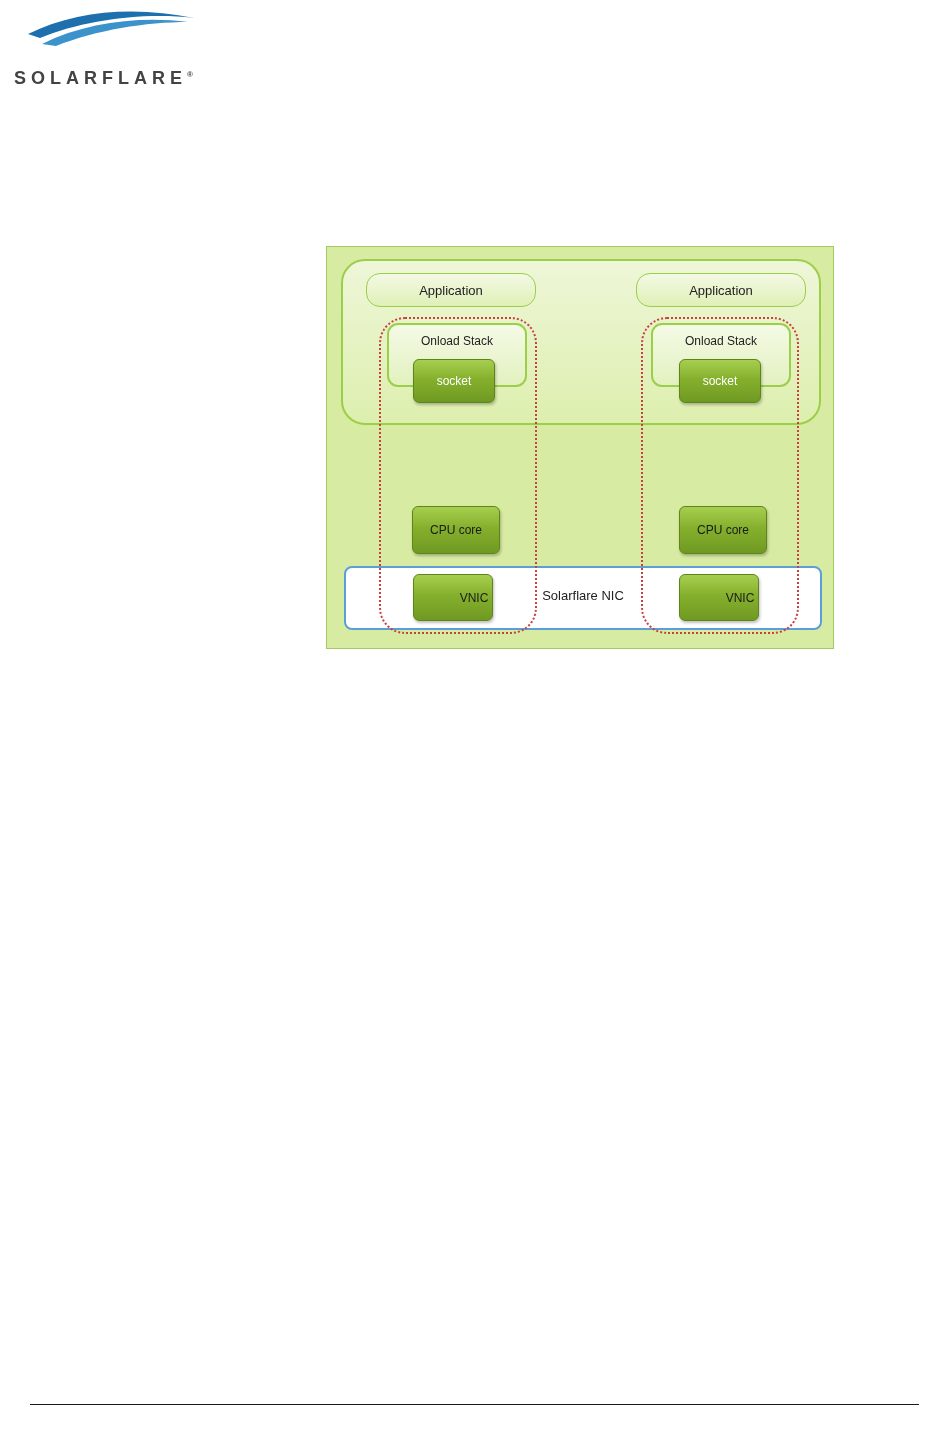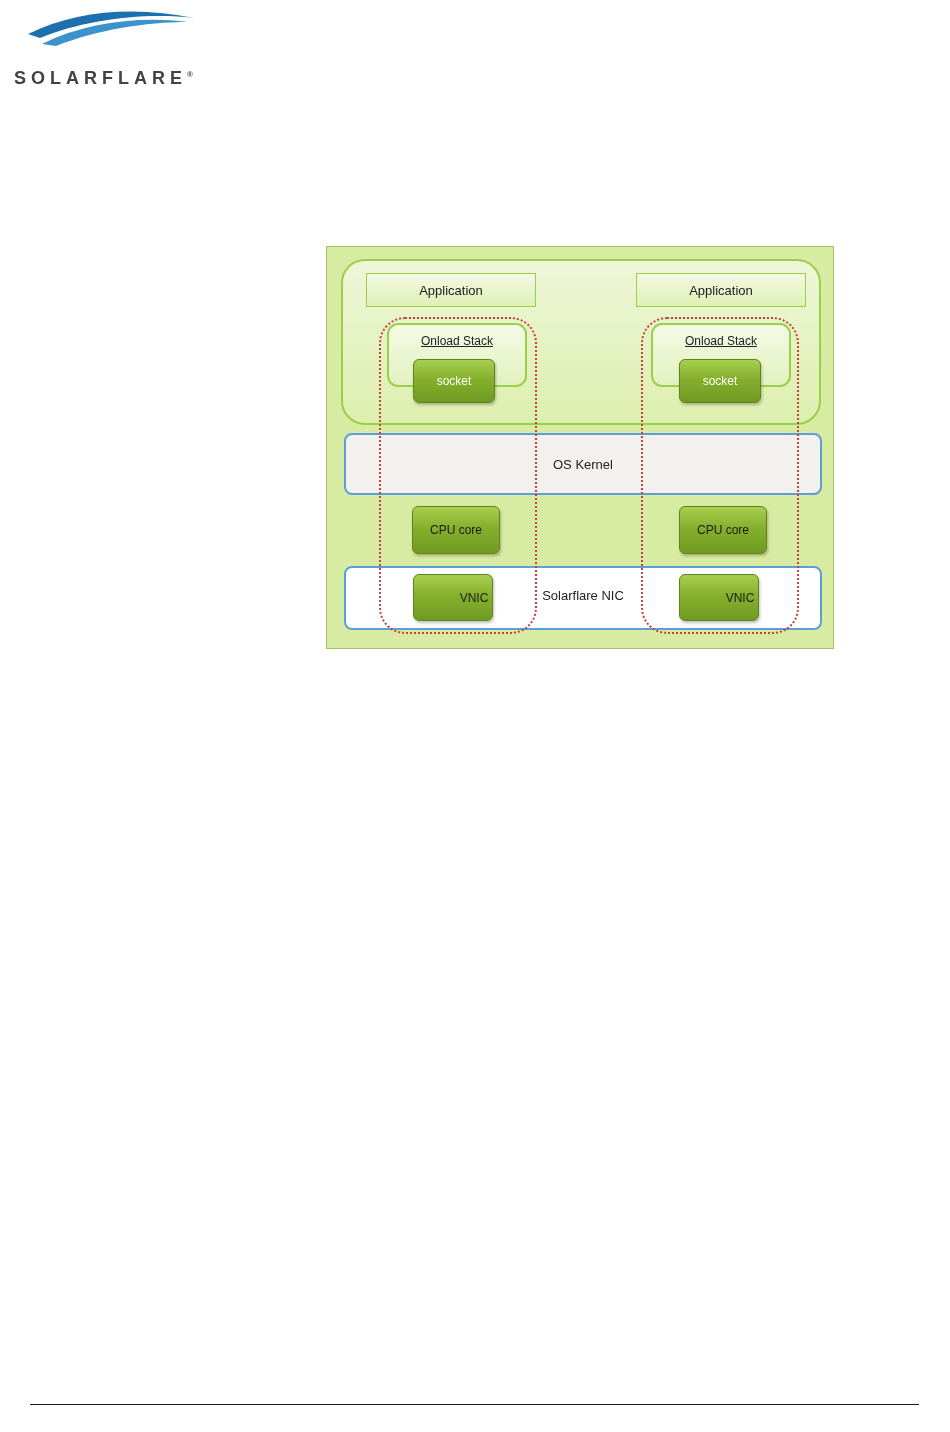--- a/index.html
+++ b/index.html
@@ -40,38 +40,37 @@
     background:linear-gradient(180deg,#eef6d8 0%,#ddefae 100%);
     border:2px solid #9bcf49;
     border-radius:24px;
     z-index:1;
   }
 
   .app-box {
     top:26px; width:170px; height:34px;
     background:linear-gradient(180deg,#f3f9e4 0%,#dff0b6 100%);
     border:1px solid #9bcf49;
-    border-radius:0;
+    border-radius:14px;
     display:flex; align-items:center; justify-content:center;
     font-size:13px; color:#222;
     z-index:2;
   }
   .app-left  { left:39px; }
   .app-right { left:309px; }
 
   .onload-box {
     top:76px; width:140px; height:64px;
     background:linear-gradient(180deg,#f4fae6 0%,#e2f1bf 100%);
     border:2px solid #9bcf49;
     border-radius:11px;
     text-align:center;
     font-size:12px; color:#222;
     padding-top:9px;
     z-index:2;
-    text-decoration:underline;
   }
   .onload-left  { left:60px; }
   .onload-right { left:324px; }
 
   .green-block {
     background:linear-gradient(180deg,#a6cf4f 0%,#85b02d 45%,#6f9a22 100%);
     border:1px solid #5f841c;
     border-radius:6px;
     box-shadow:1px 2px 3px rgba(0,0,0,0.25);
     display:flex; align-items:center; justify-content:center;
@@ -156,21 +155,20 @@
     <div class="abs onload-box onload-left">
       <span>Onload Stack</span>
     </div>
     <div class="abs onload-box onload-right">
       <span>Onload Stack</span>
     </div>
 
     <div class="abs green-block socket-box socket-left">socket</div>
     <div class="abs green-block socket-box socket-right">socket</div>
 
-    <div class="abs kernel-band">OS Kernel</div>
 
     <div class="abs green-block cpu-box cpu-left">CPU core</div>
     <div class="abs green-block cpu-box cpu-right">CPU core</div>
 
     <div class="abs nic-band">
       <div class="nic-label">Solarflare NIC</div>
     </div>
 
     <div class="abs green-block vnic-box vnic-left">VNIC</div>
     <div class="abs green-block vnic-box vnic-right">VNIC</div>

